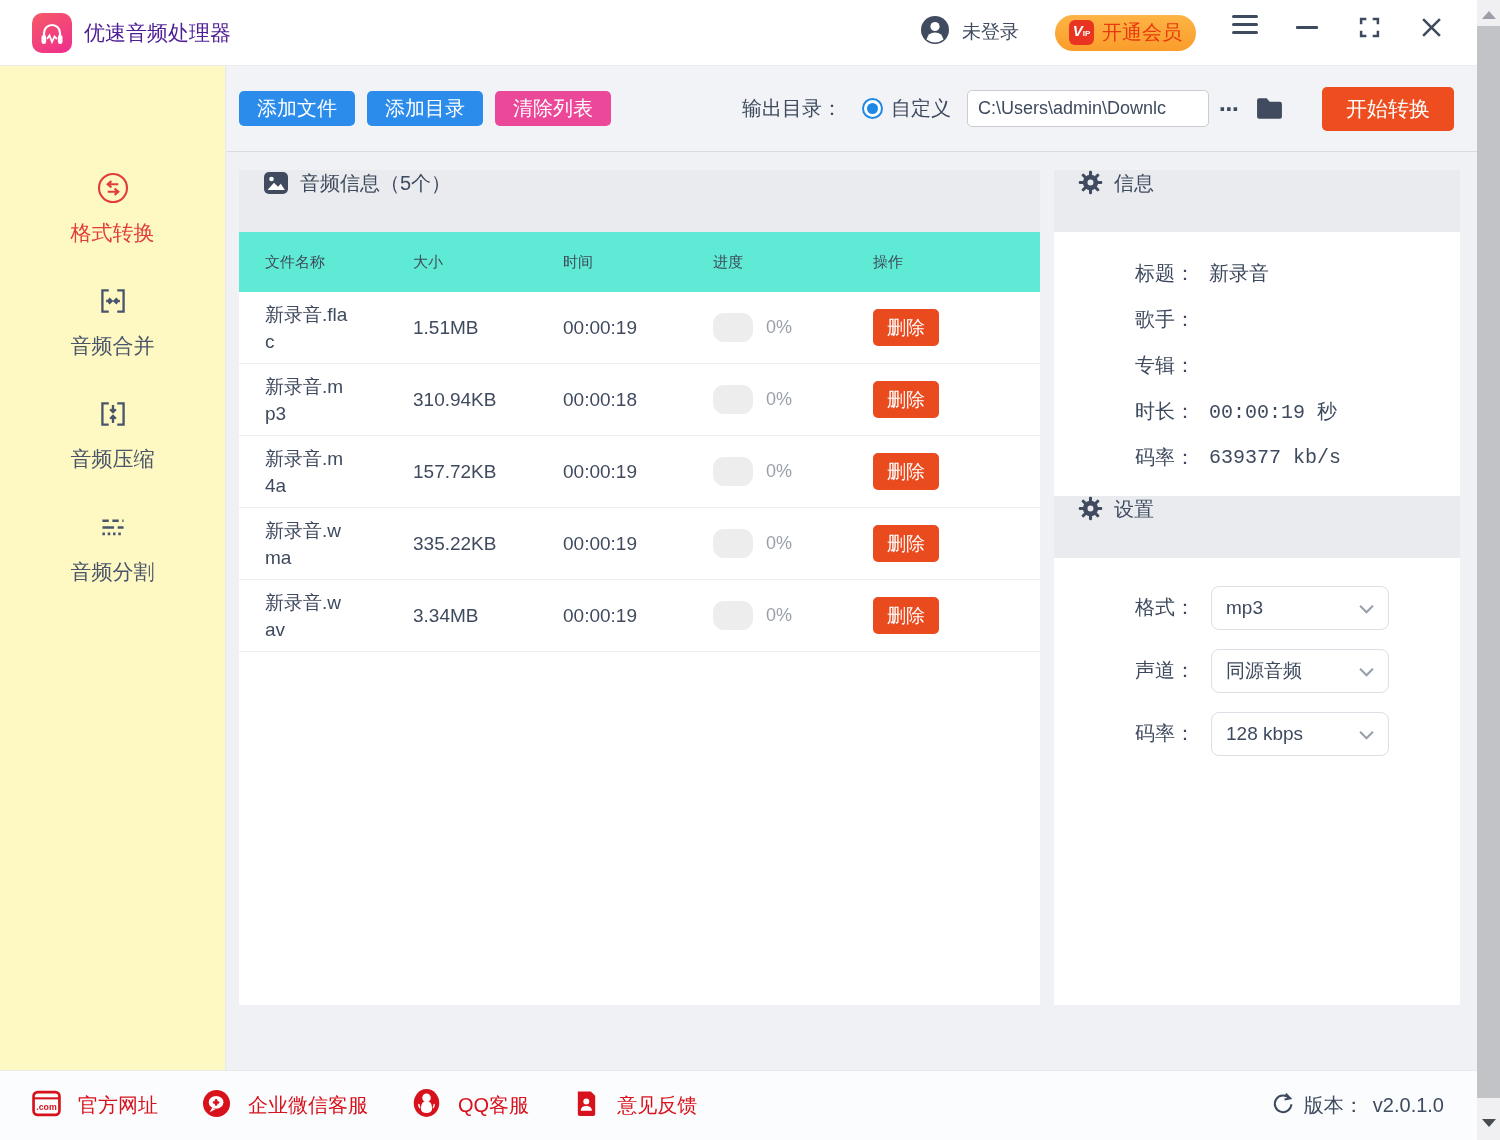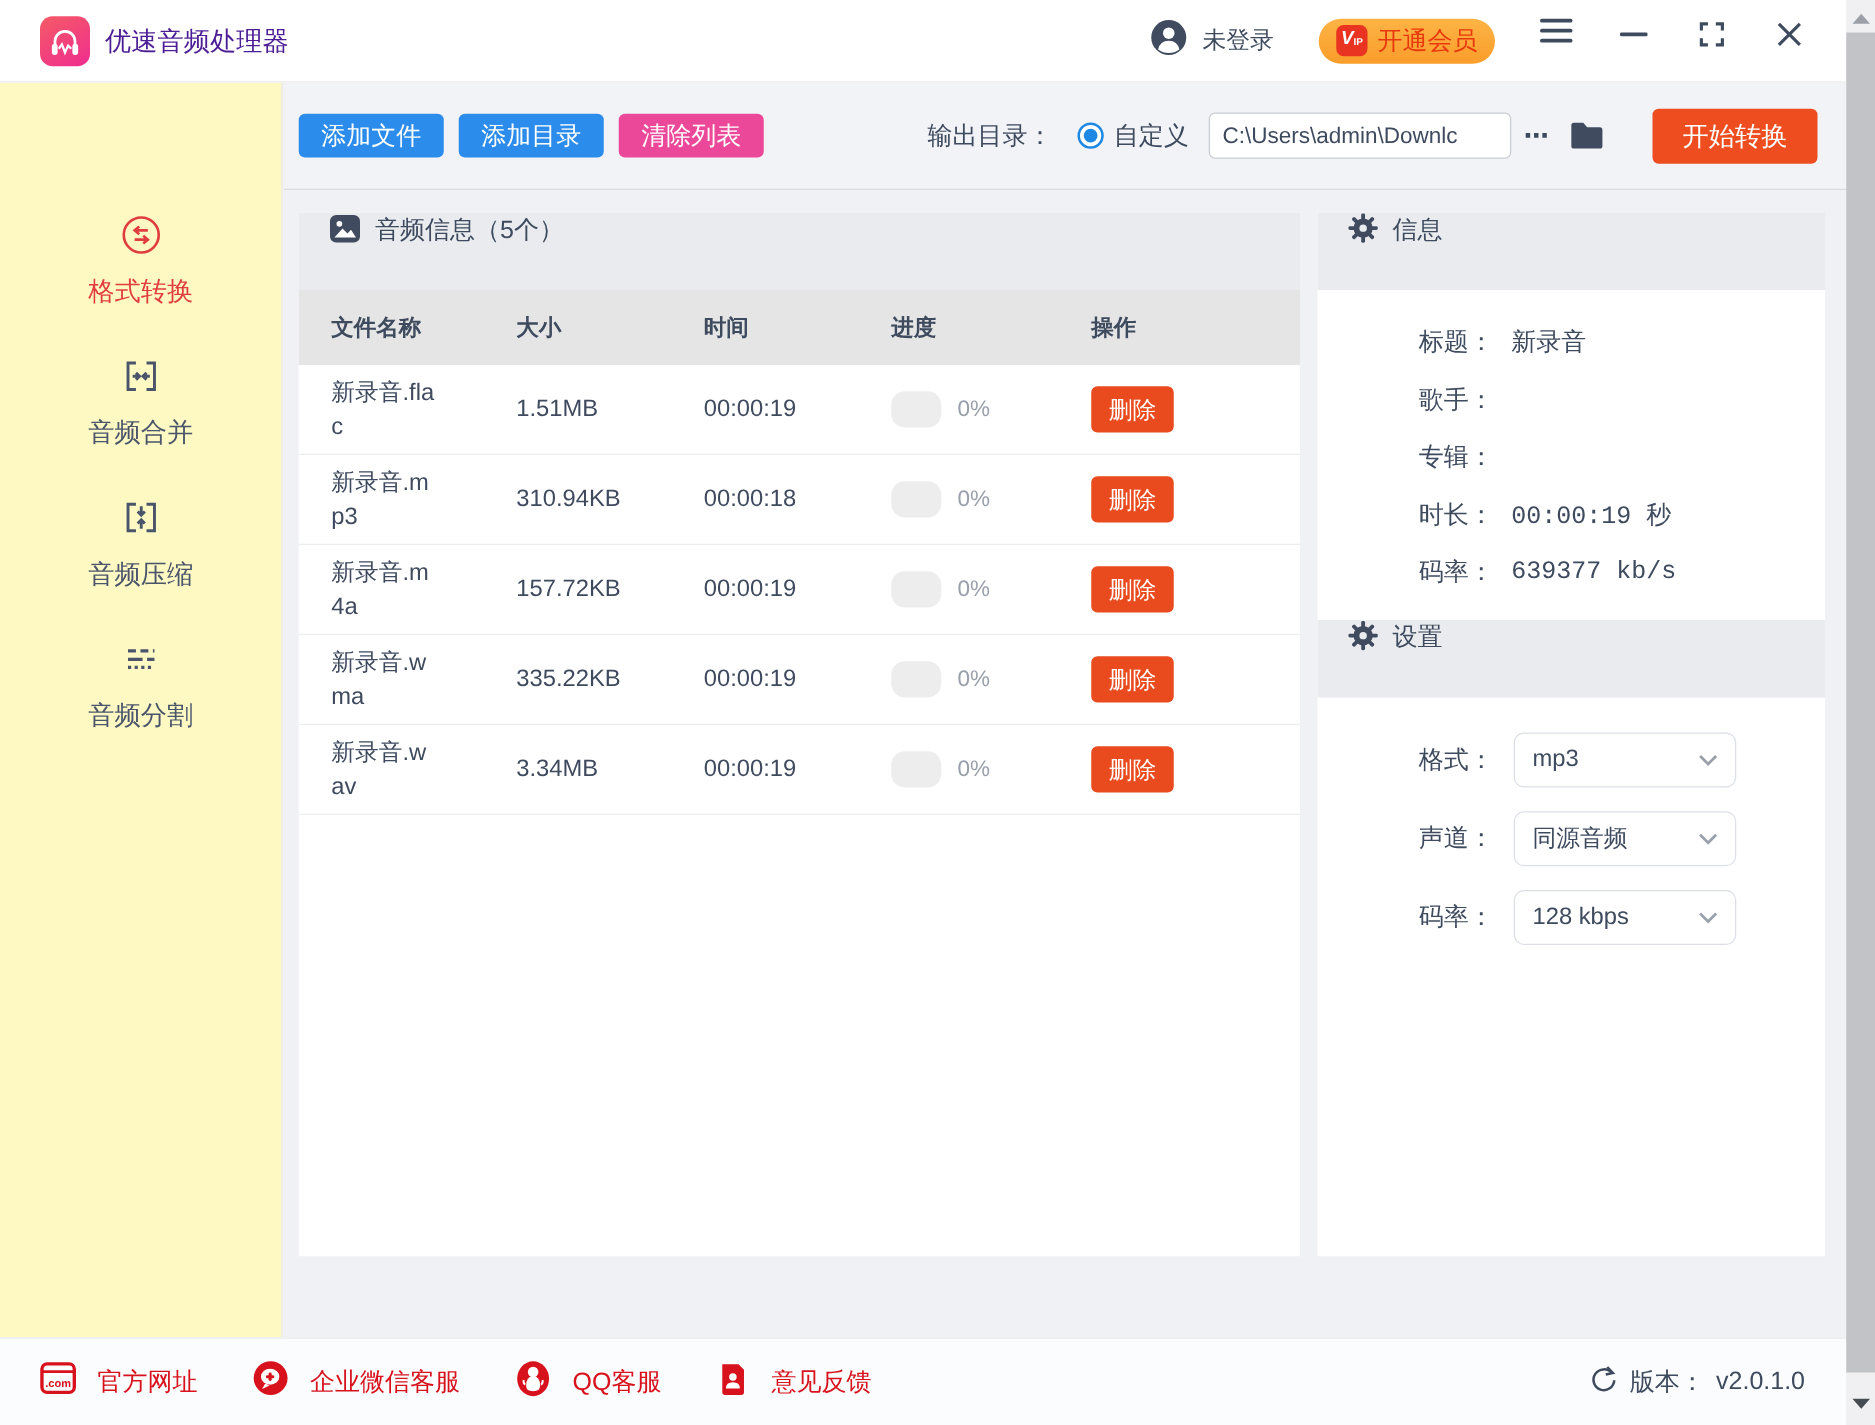--- a/index.html
+++ b/index.html
@@ -63,23 +63,23 @@
   .folder-btn { cursor:pointer; display:flex; align-items:center; }
   .start-btn { background:#ee4e1f; border:none; border-radius:5px; color:#fff;
     font-size:21px; height:44px; padding:0 24px; margin-left:38px; cursor:pointer; font-family:inherit;}
   
   .card { position:absolute; top:104px; background:#fff; }
   .card-files { left:12px; width:801px; height:835px; }
   .card-side { left:827px; width:406px; height:835px; }
   .panel-head { height:62px; background:#e9ebee; display:flex; align-items:flex-start;
     padding:0 24px; column-gap:11px; font-size:20px; color:#3e4a5e; }
   
-  .thead { height:60px; background:#e5e5e5; display:grid;
+  .thead { height:60px; background:#5eead4; display:grid;
     grid-template-columns:148px 150px 150px 160px 1fr; align-items:center;
-    padding:0 26px; font-size:18px; font-weight:bold; color:#3e4a5e; }
+    padding:0 26px; font-size:15px; font-weight:normal; color:#3e4a5e; }
   .trow { height:72px; display:grid; grid-template-columns:148px 150px 150px 160px 1fr;
     align-items:center; padding:0 26px; font-size:19px; color:#3f4a5e;
     border-bottom:1px solid #eceef0; background:#fff; }
   .td-name span { display:inline-block; width:84px; word-break:break-all; line-height:27px; }
   .td-progress { display:flex; align-items:center; column-gap:13px; }
   .pill { display:inline-block; width:40px; height:29px; border-radius:11px; background:#ededed; }
   .pct { color:#9aa0ab; font-size:18px; }
   .del-btn { background:#ea4b1e; border:none; border-radius:5px; color:#fff;
     font-size:19px; width:66px; height:37px; cursor:pointer; font-family:inherit; }
   

